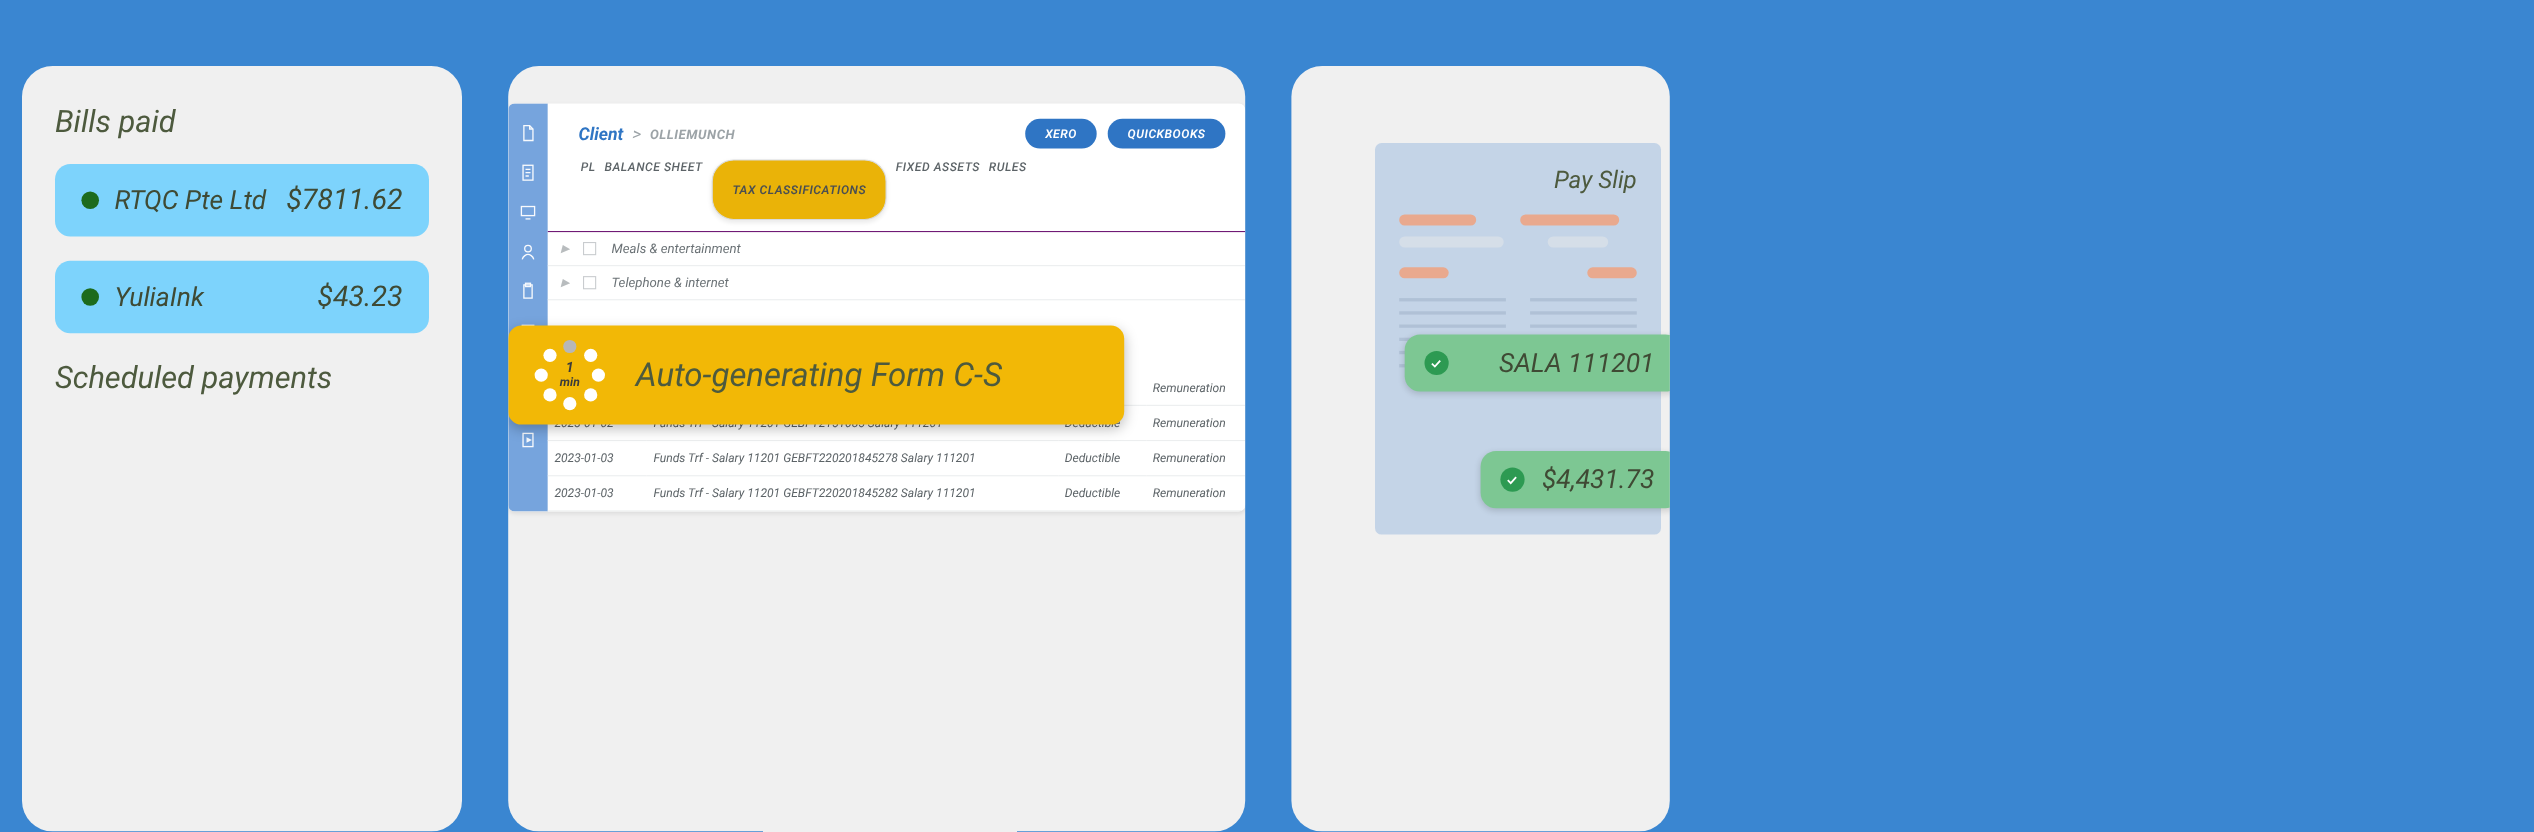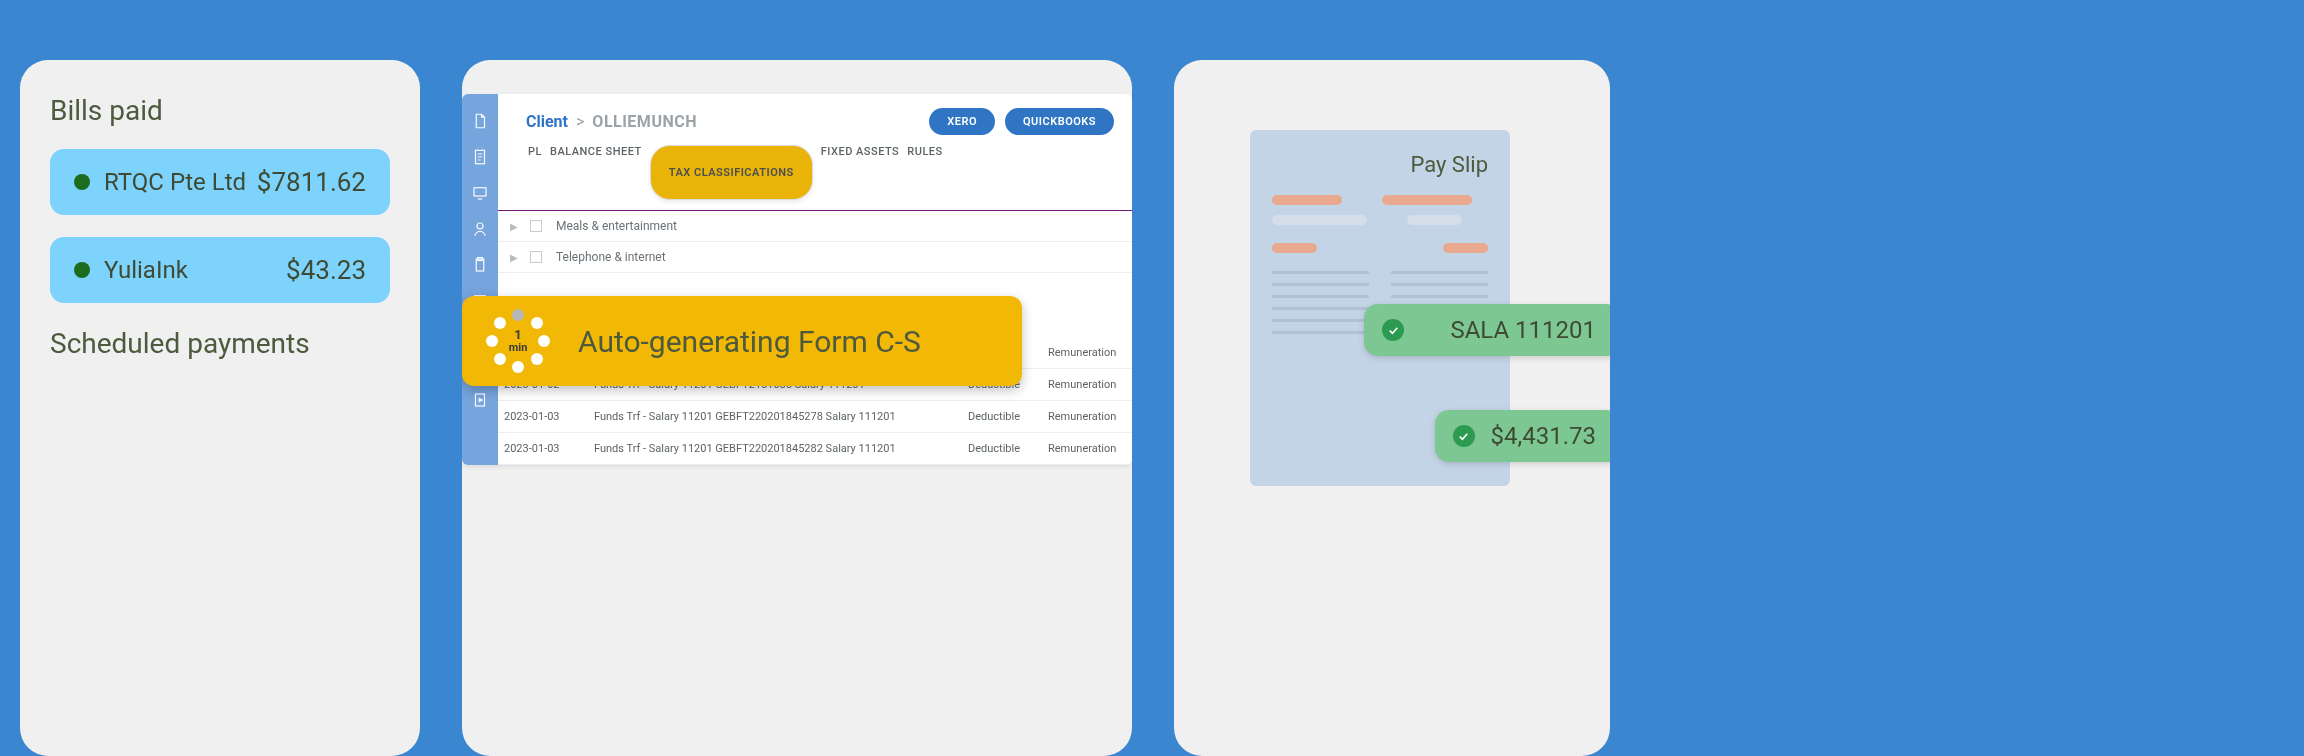--- a/index.html
+++ b/index.html
@@ -13,20 +13,21 @@
     display: flex;
     gap: 42px;
   }
 
   
   .card {
     background: #f0f0f0;
     border-radius: 28px;
     overflow: hidden;
     position: relative;
+    font-style: italic;
   }
 
   
   .card-bills {
     width: 400px;
     padding: 34px 30px 0 30px;
   }
   .bills-heading {
     font-size: 28px;
     font-weight: 400;
@@ -105,21 +106,21 @@
 
   .app-main { flex: 1; background:#fff; }
 
   .app-header {
     display: flex;
     align-items: center;
     padding: 14px 18px 10px 28px;
   }
   .bc-client { color:#2f75c4; font-weight:700; font-size:16px; }
   .bc-sep    { color:#9ca3a7; margin:0 8px; font-size:16px; }
-  .bc-name   { color:#9ca3a7; font-weight:700; font-size:16px; letter-spacing:.5px; }
+  .bc-name   { color:#9ca3a7; font-weight:700; font-size:12px; letter-spacing:.5px; }
   .hdr-spacer { flex:1; }
   .pill-btn {
     background:#2f75c4;
     color:#fff;
     font-size:11px;
     font-weight:600;
     letter-spacing:.5px;
     padding:7px 18px;
     border-radius:20px;
     margin-left:10px;
@@ -210,21 +211,21 @@
   }
   .spinner .lbl .n { font-size:13px; display:block; }
   .gen-text {
     font-size:30px;
     color:#4d5a3e;
     font-weight:400;
   }
 
   
   .card-pay {
-    width: 436px;
+    width: 344px;
     position: relative;
   }
   .payslip-doc {
     position:absolute;
     left:76px;
     top:70px;
     width:260px;
     height:356px;
     background:#c4d4e7;
     border-radius:6px;

